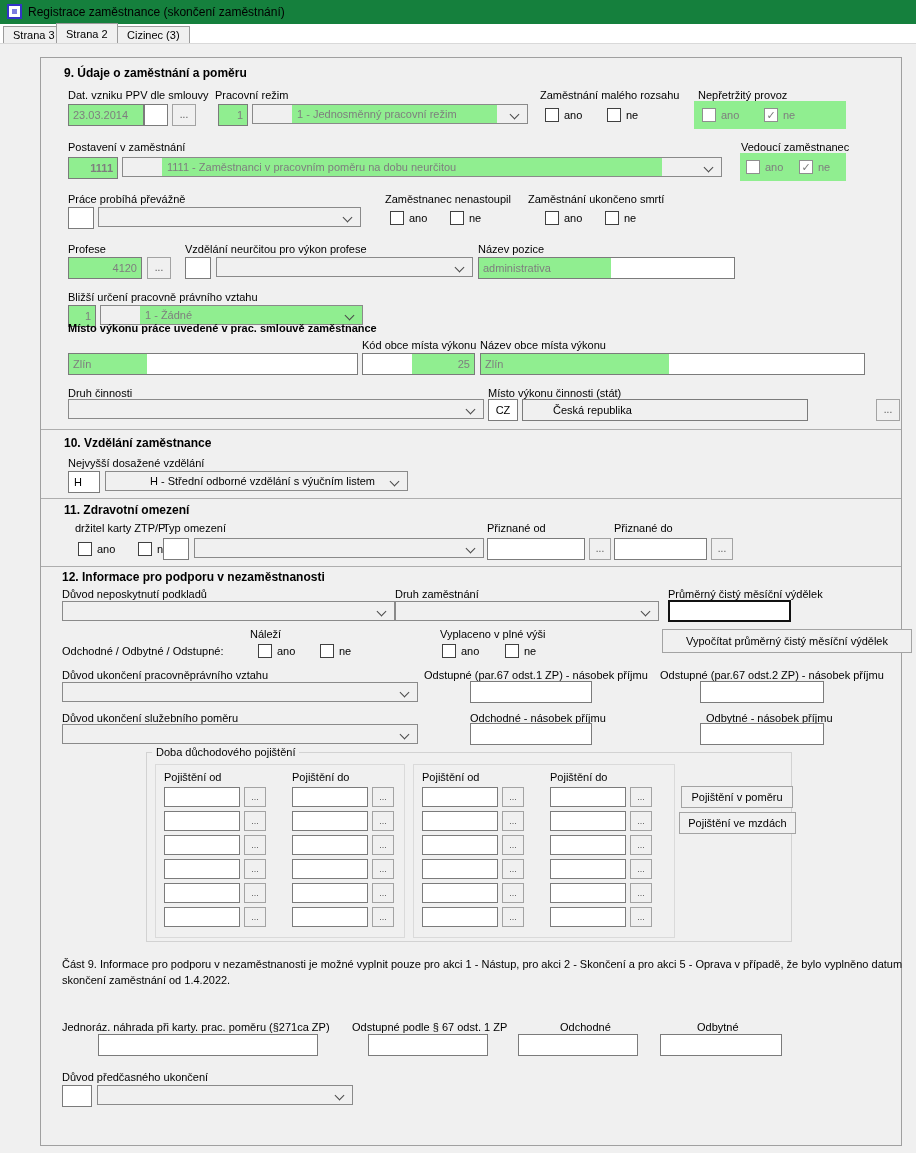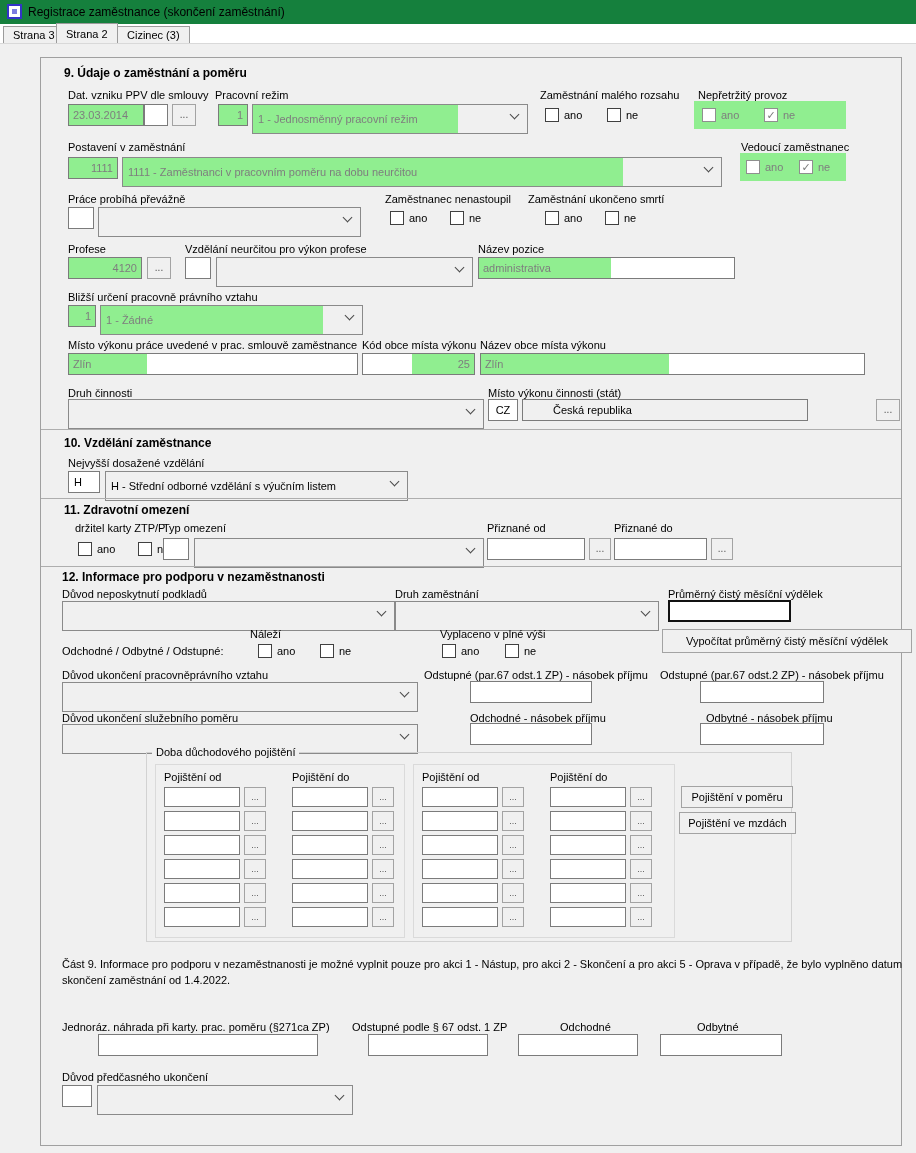--- a/index.html
+++ b/index.html
@@ -23,21 +23,21 @@
   .lbl{position:absolute;white-space:nowrap;}
   .tb{position:absolute;height:22px;background:#fff;border:1px solid #7b7b7b;display:flex;align-items:center;overflow:hidden;font-size:11px;}
   .tb.green{background:var(--hl);color:#7e7e7e;padding:0 4px;}
   .tb.gray{background:#f0f0f0;padding:0 5px;}
   .tb.alignright{justify-content:flex-end;}
   .tb.center{justify-content:center;}
   .tb.pad{padding:0 5px;}
   .tb.focus{border:2px solid #111;}
   .seg{display:flex;align-items:center;height:100%;background:var(--hl);color:#7e7e7e;padding:0 4px;flex:0 0 auto;}
   .seg.right{justify-content:flex-end;}
-  .combo{position:absolute;height:30px;background:#f0f0f0;border:1px solid #8a8a8a;display:flex;align-items:flex-start;overflow:hidden;}
+  .combo{position:absolute;height:20px;background:#f0f0f0;border:1px solid #8a8a8a;display:flex;align-items:flex-start;overflow:hidden;padding-left:39px;}
   .combo .val{height:100%;display:flex;align-items:center;padding:0 5px;color:#7e7e7e;white-space:nowrap;flex:0 0 auto;}
   .combo .val.hl{background:var(--hl);}
   .combo .val.dark{color:#000;}
   .chev{position:absolute;right:9px;top:6px;width:7px;height:7px;border-right:1px solid #4a4a4a;border-bottom:1px solid #4a4a4a;transform:rotate(45deg);}
   .dots{position:absolute;height:22px;width:24px;background:#f0f0f0;border:1px solid #a3a3a3;font-size:10px;color:#555;padding:0;font-family:inherit;line-height:14px;}
   .btn{position:absolute;background:#f0f0f0;border:1px solid #a3a3a3;font-size:11px;font-family:inherit;color:#000;padding:0 6px;}
   .greenpanel{position:absolute;background:var(--hl);}
   .cb{position:absolute;display:flex;align-items:center;gap:5px;height:16px;}
   .cbx{width:14px;height:14px;background:#fff;border:1px solid #404040;display:flex;align-items:center;justify-content:center;font-size:11px;color:#7a7a7a;line-height:1;flex:0 0 auto;}
   .cb.dis .cbx{border-color:#8f8f8f;}
@@ -96,21 +96,21 @@
     <span class="cbx"></span>
     <span>ano</span>
   </span>
 <span class="cb dis" style="left:764px;top:107px;">
     <span class="cbx">✓</span>
     <span>ne</span>
   </span>
 
 <div class="lbl" style="left:68px;top:141px;">Postavení v zaměstnání</div>
 <div class="lbl" style="left:741px;top:141px;">Vedoucí zaměstnanec</div>
-<div class="tb green alignright" style="left:68px;top:157px;width:50px;">1111</div>
+<div class="tb green alignright" style="left:68px;top:157px;width:50px;font-weight:bold;">1111</div>
 <div class="combo" style="left:122px;top:157px;width:600px;">
   <span class="val hl" style="width:500px;">1111 - Zaměstnanci v pracovním poměru na dobu neurčitou</span>
   <span class="chev"></span>
 </div>
 <div class="greenpanel" style="left:740px;top:153px;width:106px;height:28px;"></div>
 <span class="cb dis" style="left:746px;top:159px;">
     <span class="cbx"></span>
     <span>ano</span>
   </span>
 <span class="cb dis" style="left:799px;top:159px;">
@@ -155,21 +155,21 @@
   <span class="seg" style="width:132px;">administrativa</span>
 </div>
 
 <div class="lbl" style="left:68px;top:291px;">Bližší určení pracovně právního vztahu</div>
 <div class="tb green alignright" style="left:68px;top:305px;width:28px;">1</div>
 <div class="combo" style="left:100px;top:305px;width:263px;">
   <span class="val hl" style="width:222px;">1 - Žádné</span>
   <span class="chev"></span>
 </div>
 
-<div class="lbl" style="left:68px;top:339px;">Místo výkonu práce uvedené v prac. smlouvě zaměstnance</div>
+<div class="lbl" style="left:68px;top:322px;font-weight:bold;">Místo výkonu práce uvedené v prac. smlouvě zaměstnance</div>
 <div class="lbl" style="left:362px;top:339px;">Kód obce místa výkonu</div>
 <div class="lbl" style="left:480px;top:339px;">Název obce místa výkonu</div>
 <div class="tb" style="left:68px;top:353px;width:290px;">
   <span class="seg" style="width:78px;">Zlín</span>
 </div>
 <div class="tb alignright" style="left:362px;top:353px;width:113px;">
   <span class="seg right" style="width:62px;padding-left:41px;">25</span>
 </div>
 <div class="tb" style="left:480px;top:353px;width:385px;">
   <span class="seg" style="width:188px;">Zlín</span>

